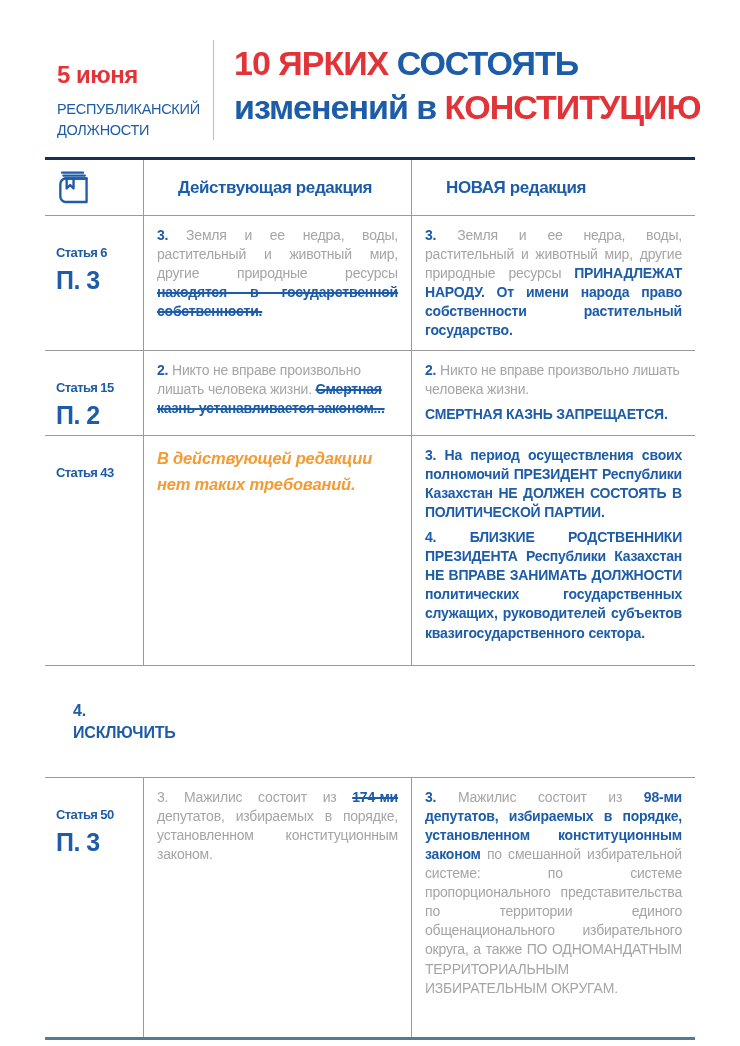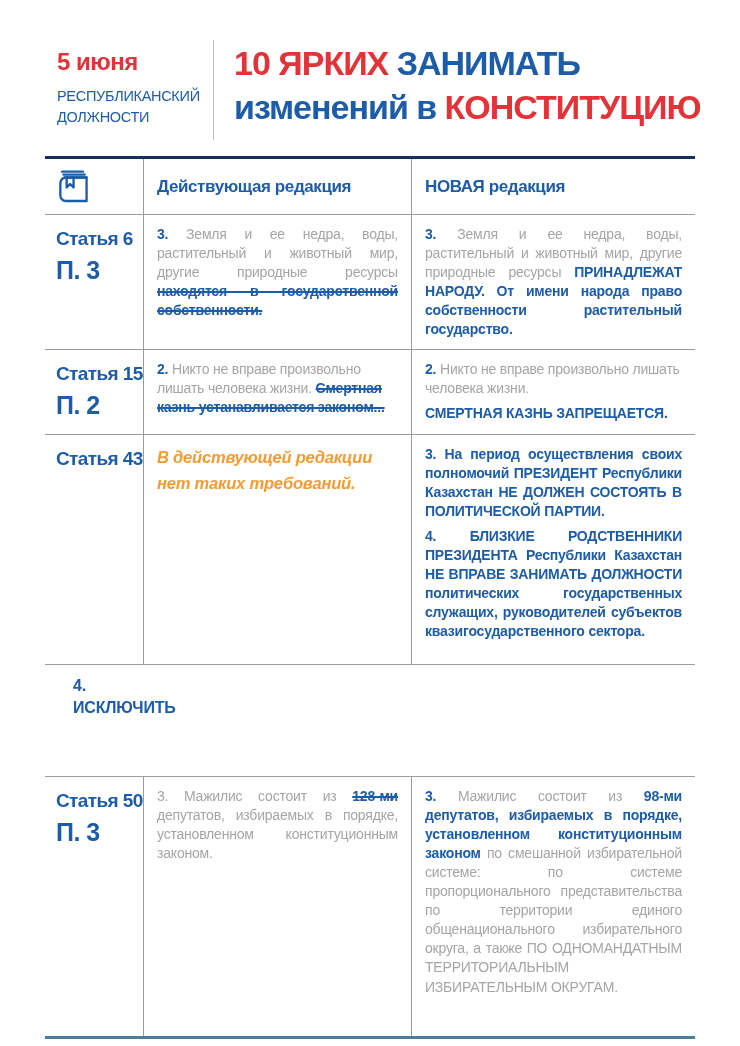--- a/index.html
+++ b/index.html
@@ -4,45 +4,45 @@
 <style>
   * { margin:0; padding:0; box-sizing:border-box; }
   html,body { background:#ffffff; }
   .page {
     width:740px; height:1046px; position:relative; overflow:hidden;
     background:#ffffff;
     font-family:"Liberation Sans", sans-serif;
   }
   
   .header { display:flex; align-items:flex-start; padding:40px 45px 0 57px; }
-  .date-block { width:140px; padding-top:8px; flex:none; }
+  .date-block { width:140px; padding-top:8px; flex:none;margin-top:13px; }
   .date { color:var(--red); font-size:24px; font-weight:700; letter-spacing:-0.5px; }
   .subtitle { color:var(--blue); font-size:14.5px; font-weight:400; line-height:1.45; margin-top:10px; letter-spacing:-0.3px; }
   .header-divider { width:1px; height:100px; background:#b9bdc6; margin-left:16px; flex:none; }
   .title-block { margin-left:20px; padding-top:2px; }
   .title-line { font-size:34px; font-weight:700; line-height:1.28; letter-spacing:-1px; white-space:nowrap; }
   .ttl-red { color:var(--red); }
   .ttl-blue { color:var(--blue); }
   
   .table { margin:16px 45px 0; border-top:3px solid var(--line-navy); }
   .trow { display:grid; grid-template-columns:98px 268px 284px; border-bottom:1px solid var(--line-gray); }
   .trow:last-child { border-bottom:3px solid var(--line-steel); }
   .cell { padding:10px 13px; }
   .cell + .cell { border-left:1px solid var(--line-gray); }
   .thead { min-height:46px; }
   .thead .cell { display:flex; align-items:center; }
   .icon-cell { padding-left:9px; }
-  .col-header { color:var(--blue); font-weight:700; font-size:17px; letter-spacing:-0.4px; }
+  .col-header { color:var(--blue); font-weight:700; font-size:17px; letter-spacing:-0.4px;margin-left:21px; }
   
   .article-cell { padding:13px 4px 0 11px; }
-  .article-title { color:var(--blue); font-weight:700; font-size:19px; letter-spacing:-0.6px; white-space:nowrap; }
+  .article-title { color:var(--blue); font-weight:700; font-size:13px; letter-spacing:-0.6px; white-space:nowrap;margin-top:16px; }
   .article-point { color:var(--blue); font-weight:700; font-size:25px; letter-spacing:-0.5px; margin-top:6px; }
   
   .text-cell { font-size:14px; line-height:1.36; letter-spacing:-0.2px; text-align:justify; color:var(--gray); }
-  .text-cell.center { display:flex; align-items:flex-start; text-align:left;padding-left:28px; }
+  .text-cell.center { display:flex; align-items:center; text-align:left;padding-left:28px; }
   .row-2 .text-cell { text-align:left; }
   .row-3 .old-cell { text-align:left; }
   .seg-gray { color:var(--gray); font-weight:400; }
   .seg-num { color:var(--blue); font-weight:700; }
   .seg-blue { color:var(--blue); font-weight:700; }
   .seg-strike { color:var(--blue); font-weight:700; text-decoration:line-through; text-decoration-thickness:2px; }
   .seg-orange { color:var(--orange); font-weight:700; font-style:italic; font-size:16.5px; line-height:1.55; }
   .center .seg-blue { font-size:16px; }
   .p-gap { display:block; height:6px; }
 </style>
@@ -54,21 +54,21 @@
   <div class="header">
     <div class="date-block">
       <div class="date">5 июня</div>
       <div class="subtitle">
         <div>РЕСПУБЛИКАНСКИЙ</div>
         <div>ДОЛЖНОСТИ</div>
       </div>
     </div>
     <div class="header-divider"></div>
     <div class="title-block">
-      <div class="title-line" id="title-line1"><span class="ttl-red">10 ЯРКИХ </span><span class="ttl-blue">ЗАНИМАТЬ</span></div>
+      <div class="title-line" id="title-line1"><span class="ttl-red">10 ЯРКИХ </span><span class="ttl-blue">СОСТОЯТЬ</span></div>
       <div class="title-line" id="title-line2"><span class="ttl-blue">изменений в </span><span class="ttl-red">КОНСТИТУЦИЮ</span></div>
     </div>
   </div>
 
   <div class="table">
     <div class="trow thead">
       <div class="cell icon-cell">
         <svg viewBox="0 0 42 38" width="38" height="35">
           <g fill="none" stroke="#1d5ca8" stroke-width="2.6" stroke-linecap="round" stroke-linejoin="round">
             <path d="M12 9 L36 9"></path>
@@ -126,21 +126,21 @@
           <div class="cell text-cell new-cell center">
             <div><span class="seg-blue">4. ИСКЛЮЧИТЬ</span></div>
           </div>
         </div>
         <div class="trow body-row row-5" style="min-height: 262px;">
           <div class="cell article-cell">
             <div class="article-title">Статья 50</div>
             <div class="article-point">П. 3</div>
           </div>
           <div class="cell text-cell old-cell">
-            <div><span class="seg-gray">3. Мажилис состоит из </span><span class="seg-strike">128-ми</span><span class="seg-gray"> депутатов, избираемых в порядке, установленном конституционным законом.</span></div>
+            <div><span class="seg-gray">3. Мажилис состоит из </span><span class="seg-strike">174-ми</span><span class="seg-gray"> депутатов, избираемых в порядке, установленном конституционным законом.</span></div>
           </div>
           <div class="cell text-cell new-cell">
             <div><span class="seg-num">3.</span><span class="seg-gray"> Мажилис состоит из </span><span class="seg-blue">98-ми депутатов, избираемых в порядке, установленном конституционным законом</span><span class="seg-gray"> по смешанной избирательной системе: по системе пропорционального представительства по территории единого общенационального избирательного округа, а также ПО ОДНОМАНДАТНЫМ ТЕРРИТОРИАЛЬНЫМ ИЗБИРАТЕЛЬНЫМ ОКРУГАМ.</span></div>
           </div>
         </div>
       </div>
   </div>
 
 </div>
 

